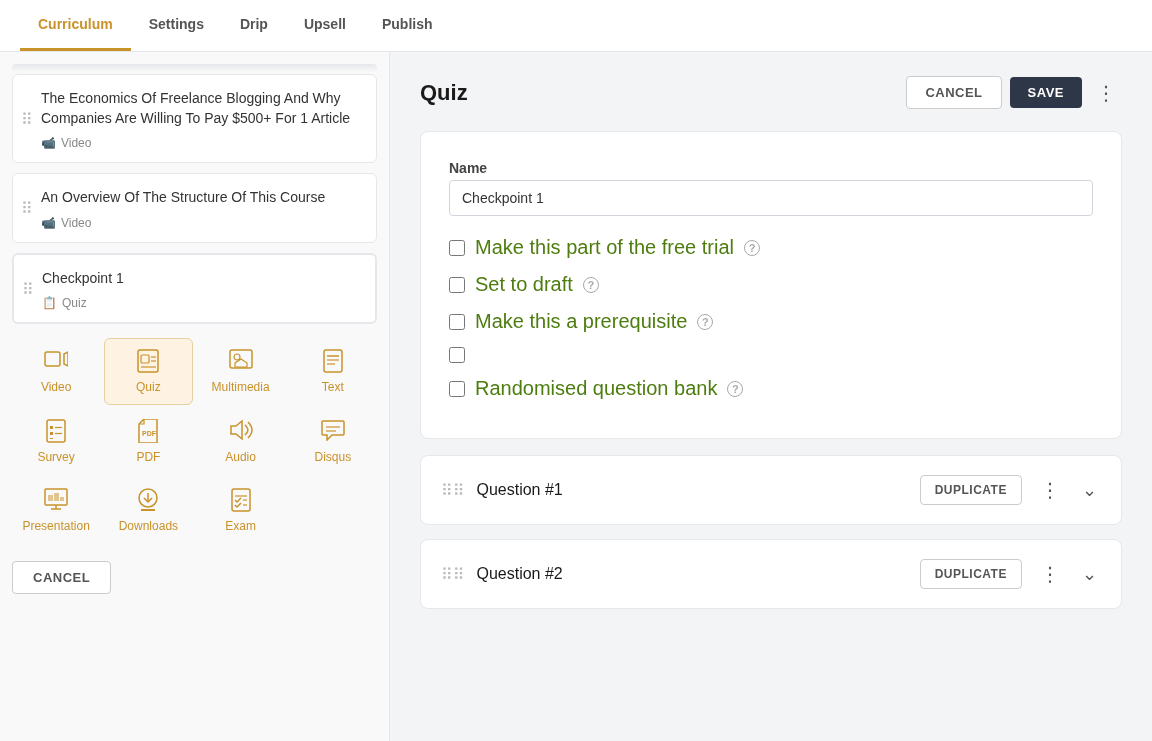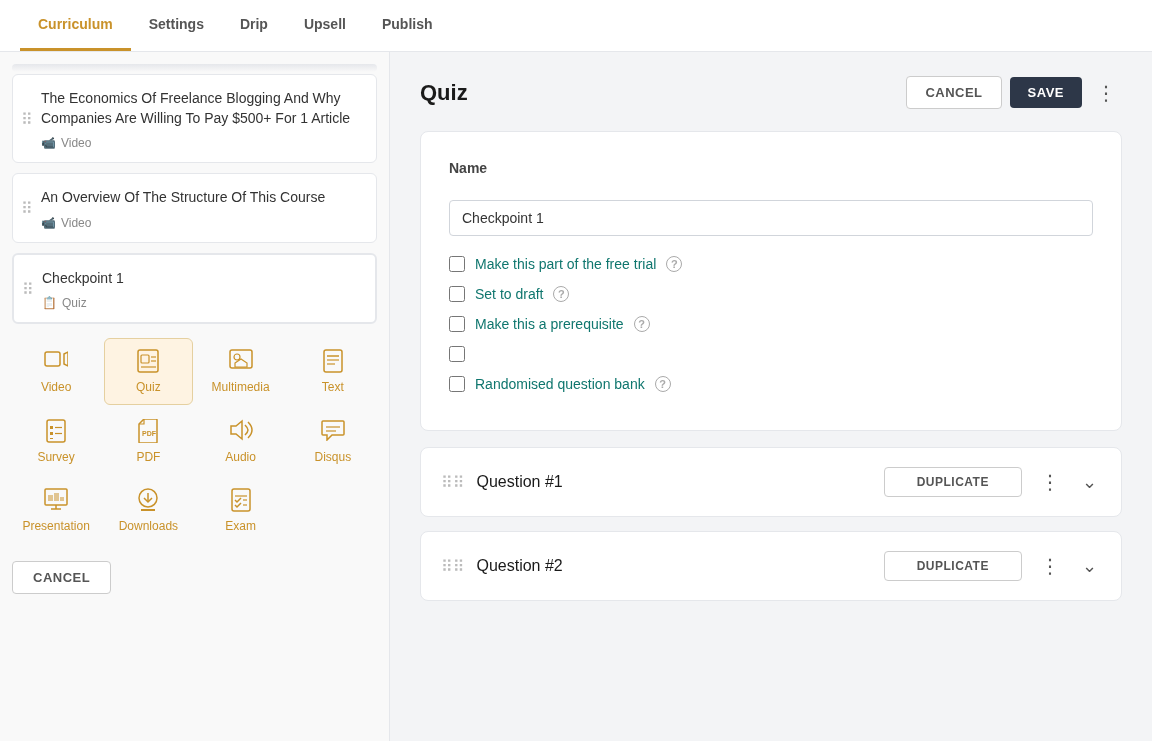--- a/index.html
+++ b/index.html
@@ -84,52 +84,52 @@
     .more-btn {
       border: none; background: transparent; font-size: 20px; color: #555;
       cursor: pointer; padding: 4px 6px; border-radius: 4px;
     }
 
     
     .quiz-form-card {
       background: #fff; border: 1px solid #e5e7eb; border-radius: 8px;
       padding: 28px 28px 24px; margin-bottom: 16px;
     }
-    .field-label { font-size: 14px; color: #444; font-weight: 600; margin-bottom: 24px; }
+    .field-label { font-size: 14px; color: #444; font-weight: 600; margin-bottom: 4px; }
     .text-input {
       width: 100%; border: 1px solid #d1d5db; border-radius: 4px;
       padding: 9px 12px; font-size: 14px; color: #333; outline: none;
       margin-bottom: 20px;
     }
 
     .checkbox-row {
       display: flex; align-items: center; gap: 10px;
       margin-bottom: 14px;
     }
     .checkbox-row input[type="checkbox"] {
       width: 16px; height: 16px; cursor: pointer; accent-color: #c9922a;
       flex-shrink: 0;
     }
-    .checkbox-label { font-size: 14px; color: #0f766e; }
+    .checkbox-label { font-size: 20px; color: #4d7c0f; }
     .help-icon {
       display: inline-flex; align-items: center; justify-content: center;
       width: 16px; height: 16px; border-radius: 50%; border: 1.5px solid #aaa;
       color: #aaa; font-size: 11px; cursor: help; font-weight: 700; flex-shrink: 0;
     }
 
     
     .question-card {
       background: #fff; border: 1px solid #e5e7eb; border-radius: 8px;
       padding: 18px 20px; margin-bottom: 14px;
       display: flex; align-items: center; gap: 12px;
     }
     .q-drag { color: #bbb; font-size: 16px; cursor: grab; }
     .q-title { font-size: 16px; font-weight: 400; color: #1a1a1a; flex: 1; }
     .duplicate-btn {
-      border: 1px solid #ccc; background: #fff; color: #555; padding: 7px 32px;
+      border: 1px solid #ccc; background: #fff; color: #555; padding: 7px 14px;
       border-radius: 4px; cursor: pointer; font-size: 12px; font-weight: 700;
       letter-spacing: 0.5px;
     }
     .q-more-btn {
       border: none; background: transparent; font-size: 20px; color: #555;
       cursor: pointer; padding: 4px 6px; border-radius: 4px;
     }
     .chevron-btn {
       border: none; background: transparent; font-size: 18px; color: #555;
       cursor: pointer; padding: 4px;

